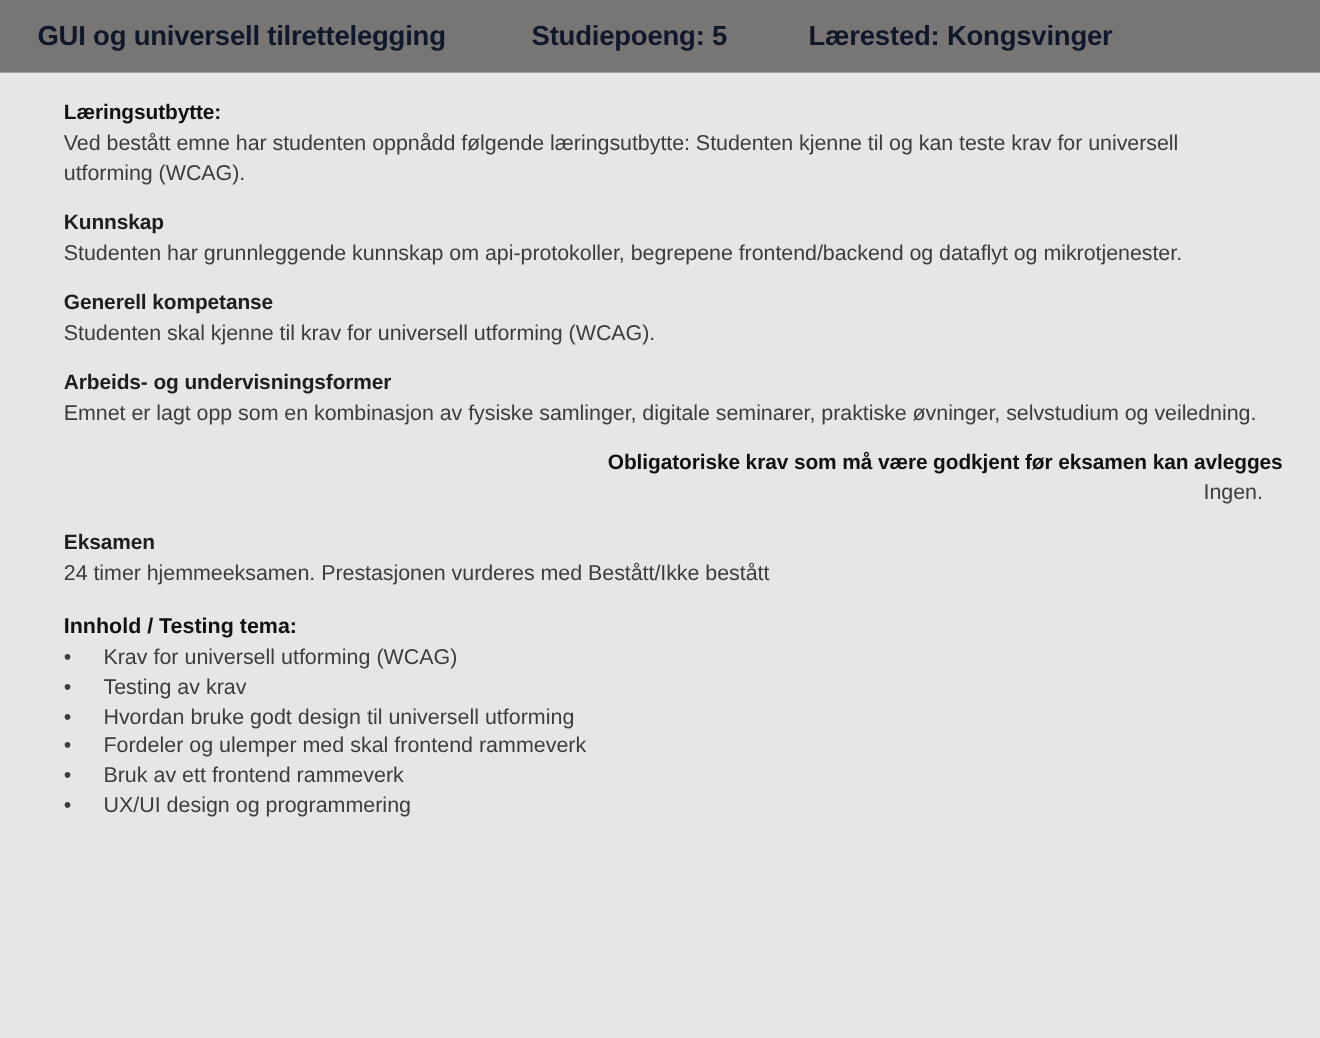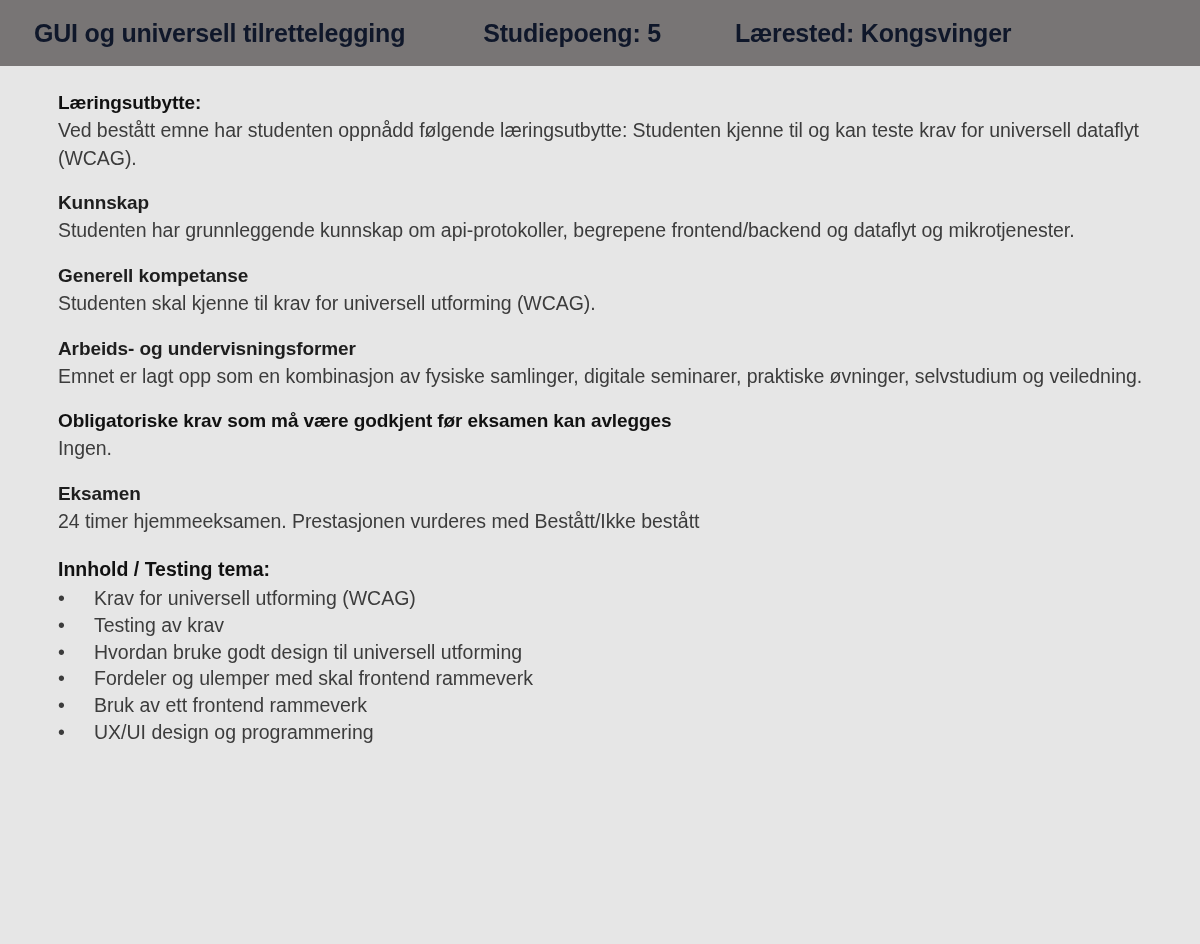--- a/index.html
+++ b/index.html
@@ -76,21 +76,21 @@
     max-width: 1090px;
     letter-spacing: -0.05px;
   }
 
   
   .sec-laringsutbytte { margin-bottom: 18px; }
   .sec-kunnskap       { margin-bottom: 18px; }
   .sec-ferdigheter    { margin-bottom: 18px; }
   .sec-generell       { margin-bottom: 18px; }
   .sec-arbeidsformer  { margin-bottom: 18px; }
-  .sec-obligatoriske  { margin-bottom: 18px; }
+  .sec-obligatoriske  { margin-bottom: 18px; text-align: right; }
   .sec-eksamen        { margin-bottom: 20px; }
 
   
   .topics-heading {
     font-size: 19.5px;
     font-weight: bold;
     color: #111111;
     margin: 0 0 2px 0;
     line-height: 1.42;
   }
@@ -123,21 +123,21 @@
 <div class="header-bar">
   <div class="header-title">GUI og universell tilrettelegging</div>
   <div class="header-credits">Studiepoeng: 5</div>
   <div class="header-campus">Lærested: Kongsvinger</div>
 </div>
 
 <div class="page-body">
 
   <div class="section sec-laringsutbytte">
     <div class="section-heading strong">Læringsutbytte:</div>
-    <div class="section-body">Ved bestått emne har studenten oppnådd følgende læringsutbytte: Studenten kjenne til og kan teste krav for universell dataflyt (WCAG).</div>
+    <div class="section-body">Ved bestått emne har studenten oppnådd følgende læringsutbytte: Studenten kjenne til og kan teste krav for universell utforming (WCAG).</div>
   </div>
 
   <div class="section sec-kunnskap">
     <div class="section-heading">Kunnskap</div>
     <div class="section-body">Studenten har grunnleggende kunnskap om api-protokoller, begrepene frontend/backend og dataflyt og mikrotjenester.</div>
   </div>
 
 
   <div class="section sec-generell">
     <div class="section-heading">Generell kompetanse</div>

